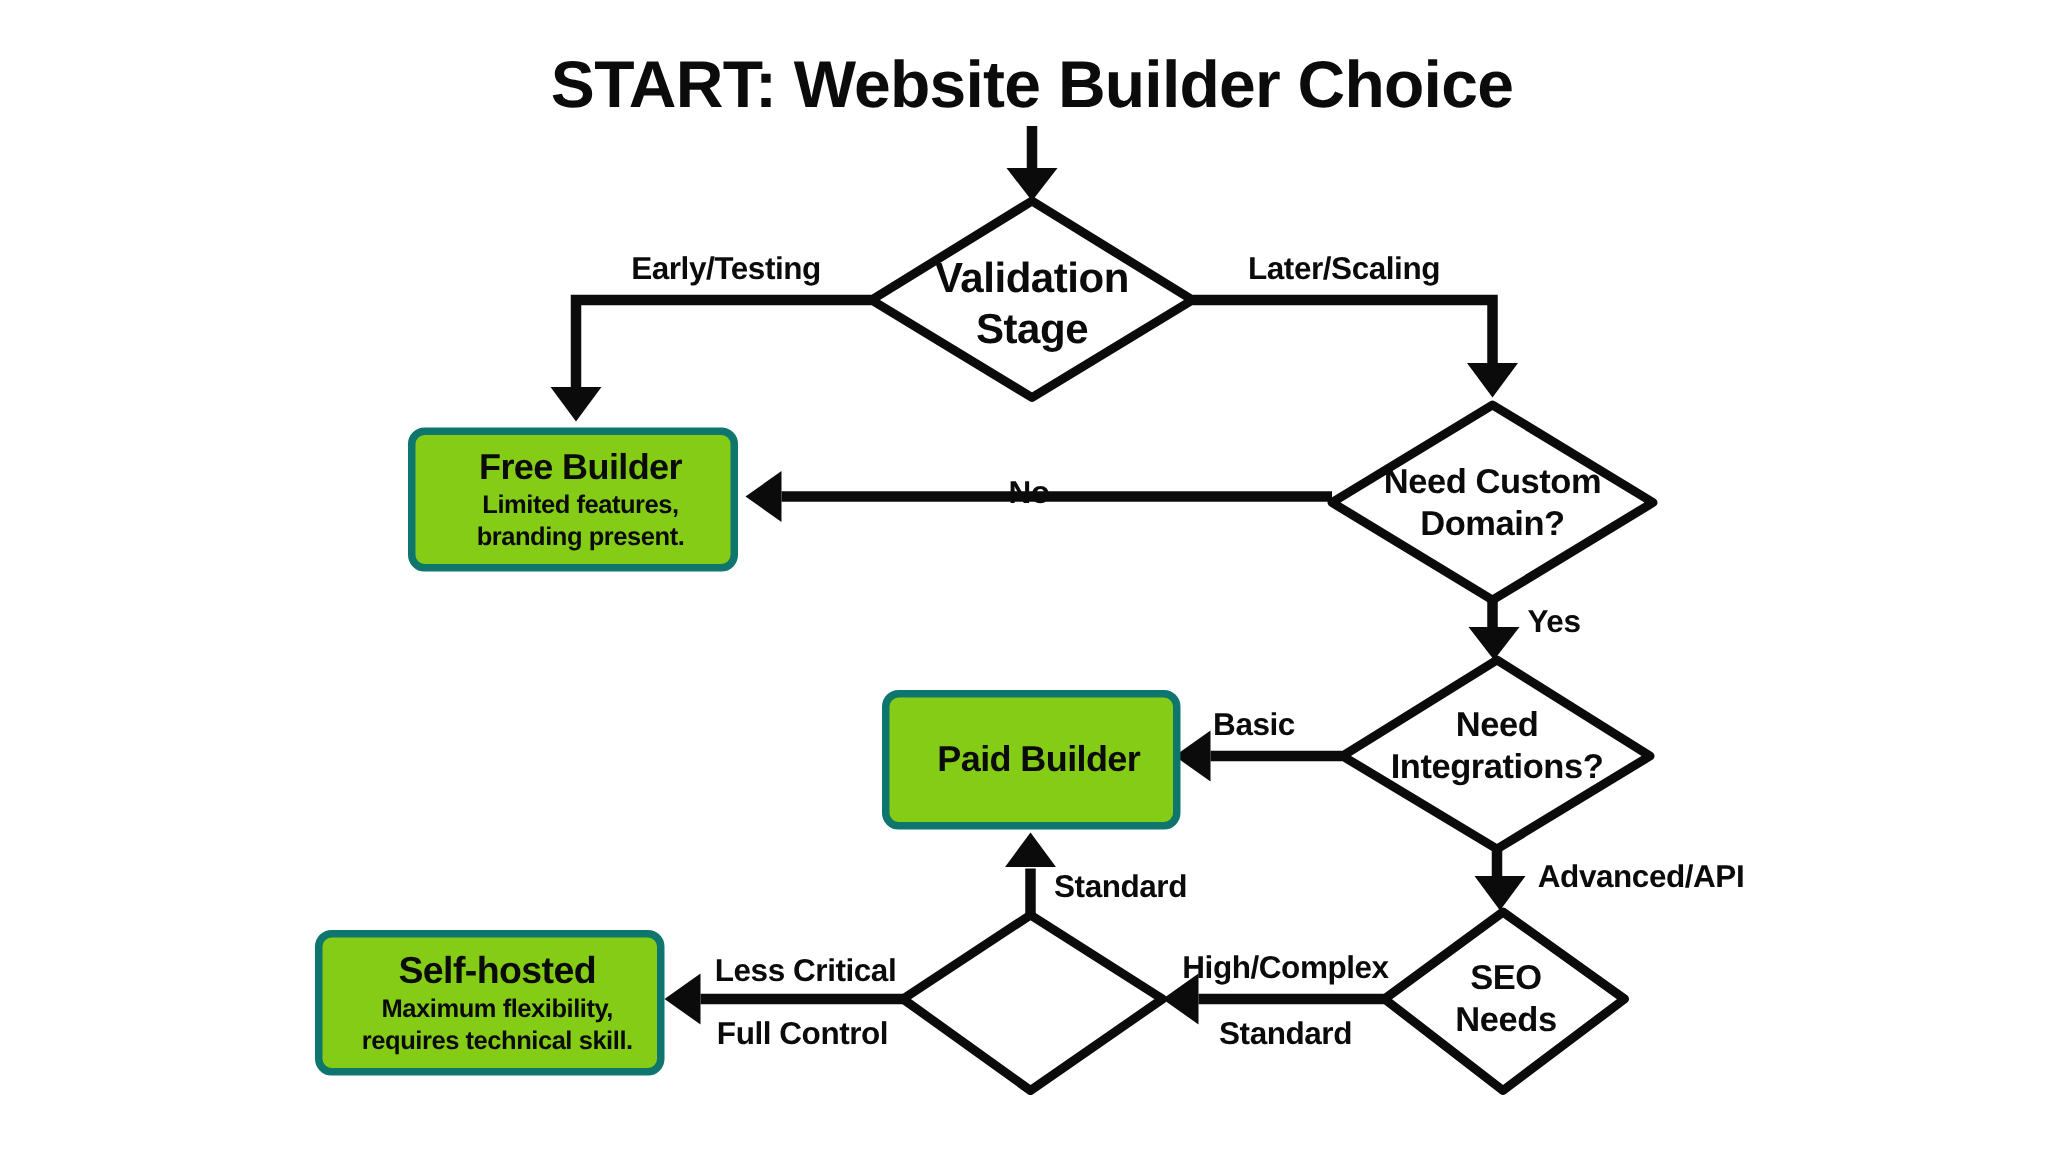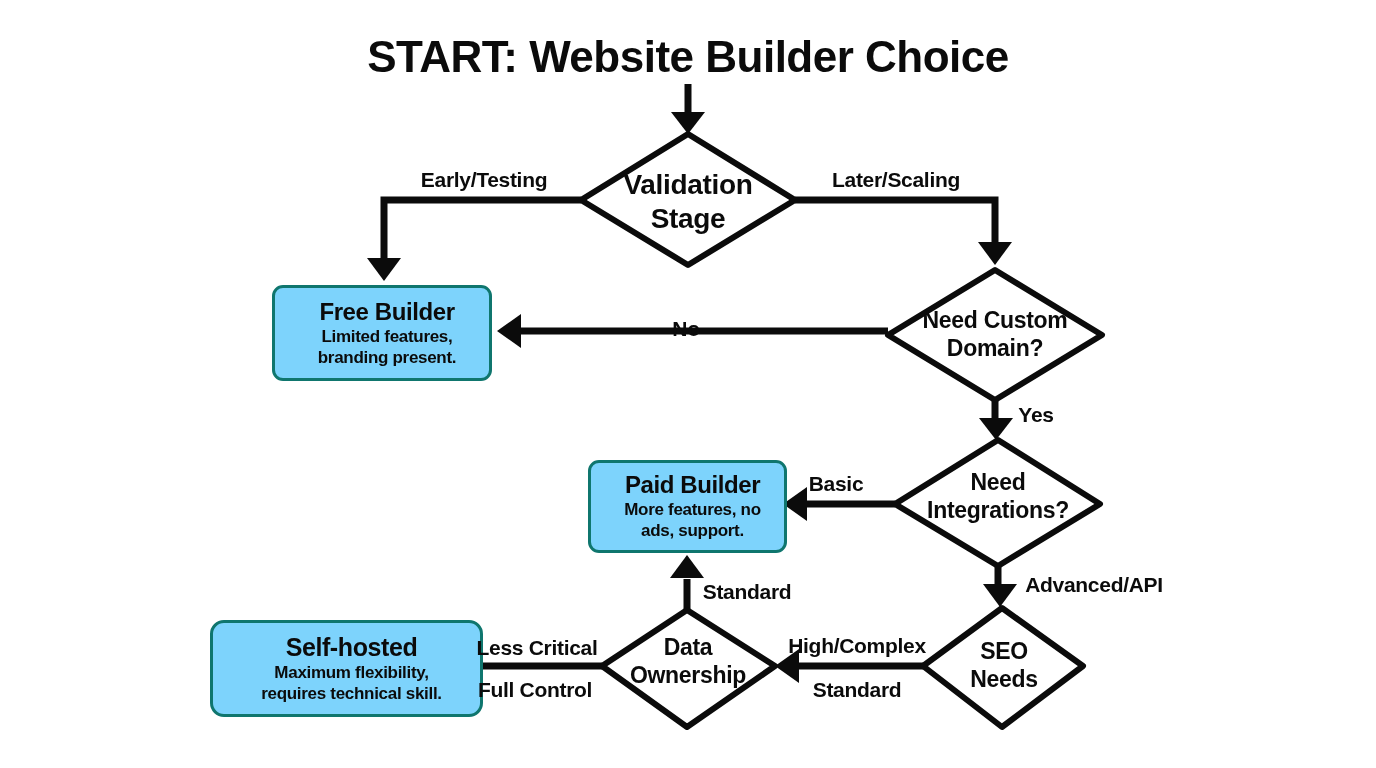--- a/index.html
+++ b/index.html
@@ -40,22 +40,22 @@
   .edge-label {
     position: absolute;
     transform: translate(-50%, -50%);
     font-weight: bold;
     font-size: 21px;
     letter-spacing: -0.3px;
     white-space: nowrap;
   }
   .box {
     position: absolute;
-    background: #7dd3fc;
-    border: 3px solid #0f766e;
+    background: #84cc16;
+    border: 5px solid #0f766e;
     border-radius: 11px;
     display: flex;
     flex-direction: column;
     align-items: center;
     justify-content: center;
     text-align: center;
     padding-left: 10px;
   }
   .box .box-title {
     font-weight: bold;
@@ -118,36 +118,32 @@
   <div class="title">START: Website Builder Choice</div>
 
   <div class="node-label lg" style="left:688px; top:202px;">Validation
 Stage</div>
   <div class="node-label" style="left:995px; top:335px;">Need Custom
 Domain?</div>
   <div class="node-label" style="left:998px; top:497px;">Need
 Integrations?</div>
   <div class="node-label" style="left:1004px; top:666px;">SEO
 Needs</div>
-  <div class="node-label" style="left:688px; top:662px;">Data
-Ownership</div>
 
   <div class="box" style="left:272px; top:285px; width:220px; height:96px;">
     <div class="box-title">Free Builder</div>
     <div class="box-desc">Limited features,
 branding present.</div>
   </div>
 
   <div class="box" style="left:588px; top:460px; width:199px; height:93px;">
     <div class="box-title">Paid Builder</div>
-    <div class="box-desc">More features, no
-ads, support.</div>
   </div>
 
-  <div class="box self-hosted" style="left:210px; top:620px; width:273px; height:97px;border-radius:14px;">
+  <div class="box self-hosted" style="left:210px; top:620px; width:233px; height:97px;">
     <div class="box-title">Self-hosted</div>
     <div class="box-desc">Maximum flexibility,
 requires technical skill.</div>
   </div>
 
   <div class="edge-label" style="left:484px; top:180px;">Early/Testing</div>
   <div class="edge-label" style="left:896px; top:180px;">Later/Scaling</div>
   <div class="edge-label" style="left:686px; top:329px;">No</div>
   <div class="edge-label" style="left:1036px; top:415px;">Yes</div>
   <div class="edge-label" style="left:836px; top:484px;">Basic</div>

